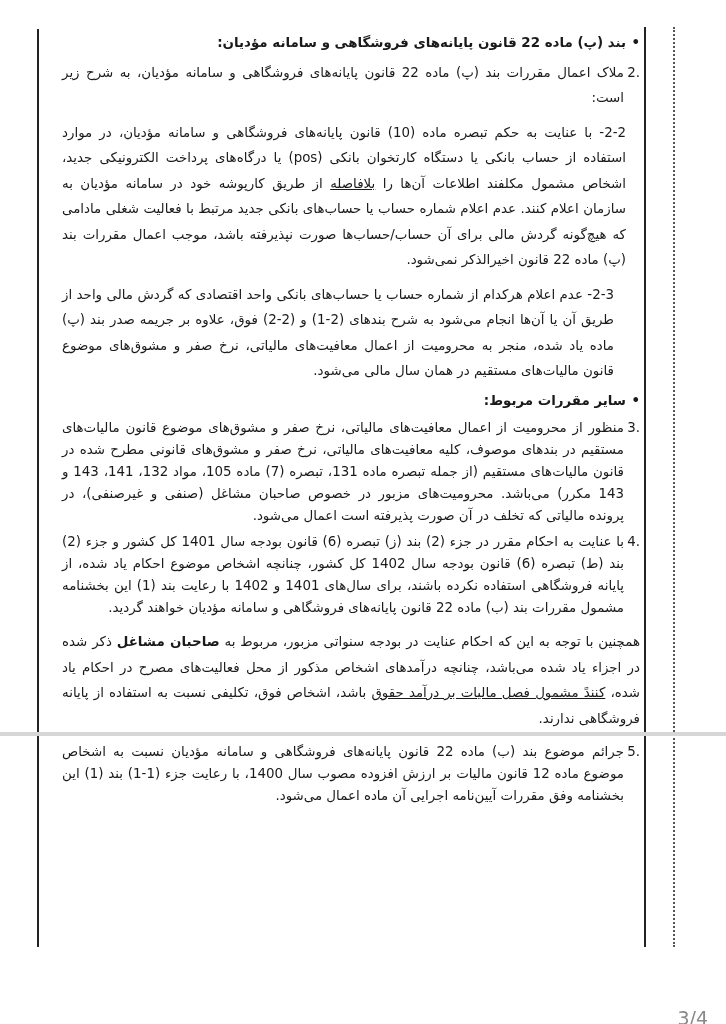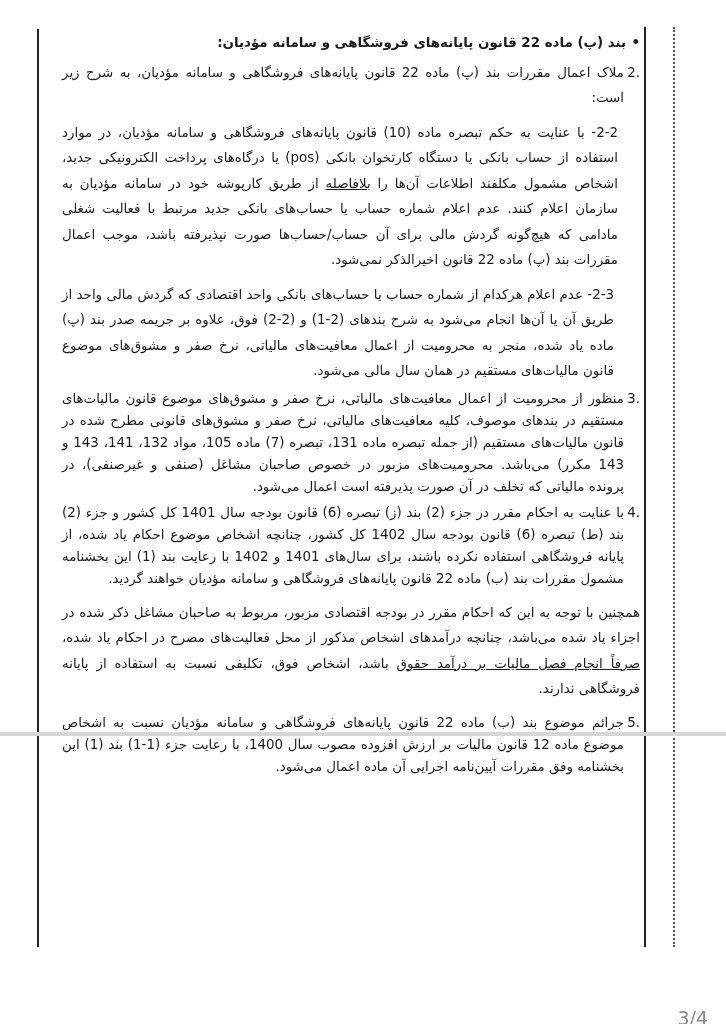--- a/index.html
+++ b/index.html
@@ -19,21 +19,21 @@
   }
   .content p { margin: 0; }
   .bullet-head { font-weight: bold; position: relative; padding-right: 14px; }
   .bullet-head::before { content: "•"; position: absolute; right: 0; top: 0; }
   .num-item { position: relative; padding-right: 16px; }
   .num { position: absolute; right: 0; top: 0; direction: ltr; }
   .sub { padding-right: 0; margin-top: 9px !important; }
   .gap { margin-top: 10px !important; }
   .gap-sm { margin-top: 4px !important; }
   .u { text-decoration: underline; }
-  .b { font-weight: normal; }
+  .b { font-weight: bold; }
   .page-indicator {
     position: absolute; right: 24px; top: 995px; font-size: 19px; color: #8a8a8a;
     font-family: "DejaVu Sans", sans-serif; direction: ltr; margin-top: 12px;
   }
   .bottom-bar { position: absolute; left: 0; bottom: 0; width: 726px; height: 4px; background: #d6d6d6; }
   .tight { line-height: 22px; }
 </style>
 </head>
 <body>
 
@@ -47,41 +47,44 @@
     <p class="bullet-head">
       <span>بند (پ) ماده 22 قانون پایانه‌های فروشگاهی و سامانه مؤدیان:</span>
     </p>
 
     <p class="num-item gap-sm">
       <span class="num">2.</span>
       <span>ملاک اعمال مقررات بند (پ) ماده 22 قانون پایانه‌های فروشگاهی و سامانه مؤدیان، به شرح زیر است:</span>
     </p>
 
 
-    <p class="sub" style="margin-right:22px">
+    <p class="sub" style="margin-right:14px">
       <span>2-2- با عنایت به حکم تبصره ماده (10) قانون پایانه‌های فروشگاهی و سامانه مؤدیان، در موارد استفاده از حساب بانکی یا دستگاه کارتخوان بانکی (pos) یا درگاه‌های پرداخت الکترونیکی جدید، اشخاص مشمول مکلفند اطلاعات آن‌ها را </span><span class="u">بلافاصله</span><span> از طریق کارپوشه خود در سامانه مؤدیان به سازمان اعلام کنند. عدم اعلام شماره حساب یا حساب‌های بانکی جدید مرتبط با فعالیت شغلی مادامی که هیچ‌گونه گردش مالی برای آن حساب/حساب‌ها صورت نپذیرفته باشد، موجب اعمال مقررات بند (پ) ماده 22 قانون اخیرالذکر نمی‌شود.</span>
     </p>
 
     <p class="sub" style="margin-right:26px">
       <span>2-3- عدم اعلام هرکدام از شماره حساب یا حساب‌های بانکی واحد اقتصادی که گردش مالی واحد از طریق آن یا آن‌ها انجام می‌شود به شرح بندهای (2-1) و (2-2) فوق، علاوه بر جریمه صدر بند (پ) ماده یاد شده، منجر به محرومیت از اعمال معافیت‌های مالیاتی، نرخ صفر و مشوق‌های موضوع قانون مالیات‌های مستقیم در همان سال مالی می‌شود.</span>
     </p>
 
+    <p class="bullet-head gap-sm">
+      <span>سایر مقررات مربوط:</span>
+    </p>
 
     <p class="num-item gap-sm tight">
       <span class="num">3.</span>
       <span>منظور از محرومیت از اعمال معافیت‌های مالیاتی، نرخ صفر و مشوق‌های موضوع قانون مالیات‌های مستقیم در بندهای موصوف، کلیه معافیت‌های مالیاتی، نرخ صفر و مشوق‌های قانونی مطرح شده در قانون مالیات‌های مستقیم (از جمله تبصره ماده 131، تبصره (7) ماده 105، مواد 132، 141، 143 و 143 مکرر) می‌باشد. محرومیت‌های مزبور در خصوص صاحبان مشاغل (صنفی و غیرصنفی)، در پرونده مالیاتی که تخلف در آن صورت پذیرفته است اعمال می‌شود.</span>
     </p>
 
     <p class="num-item gap-sm tight">
       <span class="num">4.</span>
       <span>با عنایت به احکام مقرر در جزء (2) بند (ز) تبصره (6) قانون بودجه سال 1401 کل کشور و جزء (2) بند (ط) تبصره (6) قانون بودجه سال 1402 کل کشور، چنانچه اشخاص موضوع احکام یاد شده، از پایانه فروشگاهی استفاده نکرده باشند، برای سال‌های 1401 و 1402 با رعایت بند (1) این بخشنامه مشمول مقررات بند (ب) ماده 22 قانون پایانه‌های فروشگاهی و سامانه مؤدیان خواهند گردید.</span>
     </p>
 
     <p class="gap" style="margin-top:14px">
-      <span>همچنین با توجه به این که احکام مقرر در بودجه اقتصادی مزبور، مربوط به </span><span class="b">صاحبان مشاغل</span><span> ذکر شده در اجزاء یاد شده می‌باشد، چنانچه درآمدهای اشخاص مذکور از محل فعالیت‌های مصرح در احکام یاد شده، </span><span class="u">صرفاً انجام فصل مالیات بر درآمد حقوق</span><span> باشد، اشخاص فوق، تکلیفی نسبت به استفاده از پایانه فروشگاهی ندارند.</span>
+      <span>همچنین با توجه به این که احکام عنایت در بودجه سنواتی مزبور، مربوط به </span><span class="b">صاحبان مشاغل</span><span> ذکر شده در اجزاء یاد شده می‌باشد، چنانچه درآمدهای اشخاص مذکور از محل فعالیت‌های مصرح در احکام یاد شده، </span><span class="u">کنندً مشمول فصل مالیات بر درآمد حقوق</span><span> باشد، اشخاص فوق، تکلیفی نسبت به استفاده از پایانه فروشگاهی ندارند.</span>
     </p>
 
 
     <p class="num-item gap tight">
       <span class="num">5.</span>
       <span>جرائم موضوع بند (ب) ماده 22 قانون پایانه‌های فروشگاهی و سامانه مؤدیان نسبت به اشخاص موضوع ماده 12 قانون مالیات بر ارزش افزوده مصوب سال 1400، با رعایت جزء (1-1) بند (1) این بخشنامه وفق مقررات آیین‌نامه اجرایی آن ماده اعمال می‌شود.</span>
     </p>
   </div>
 
   <div class="page-indicator">3/4</div>

